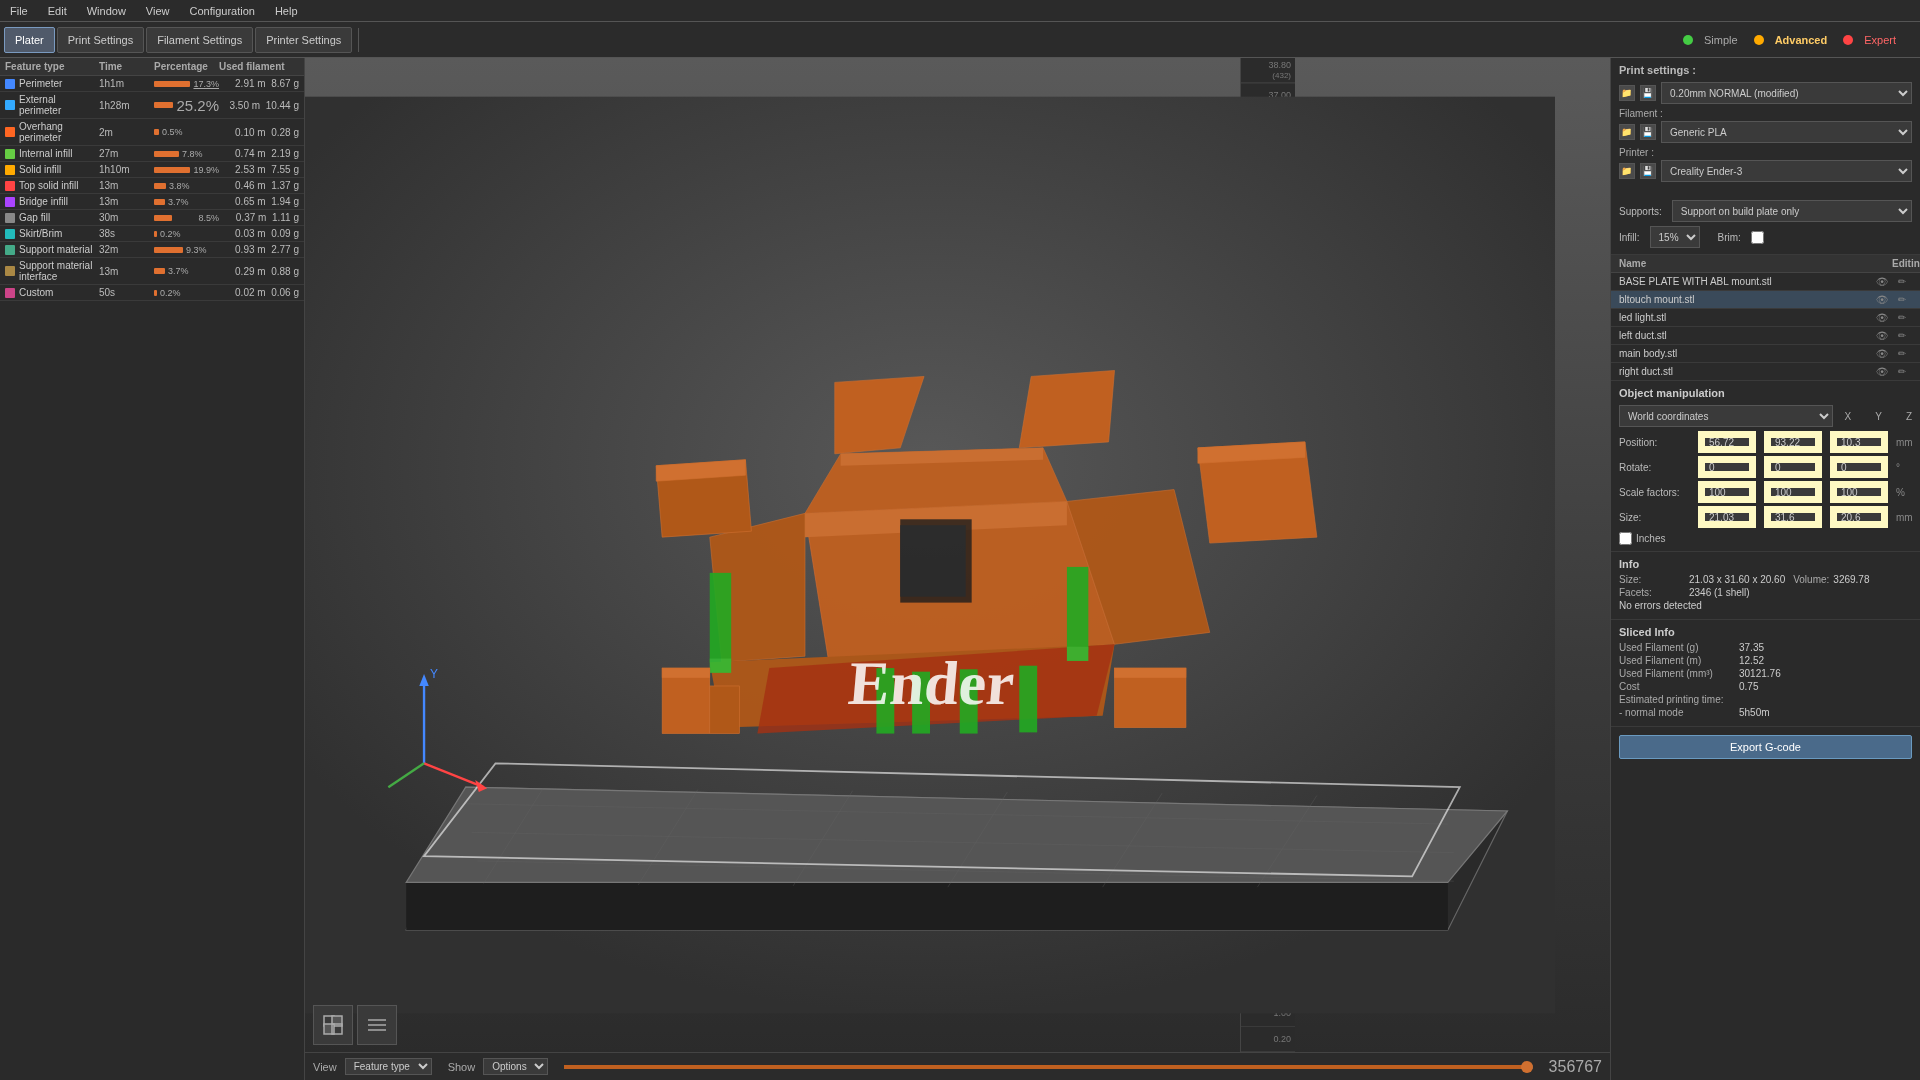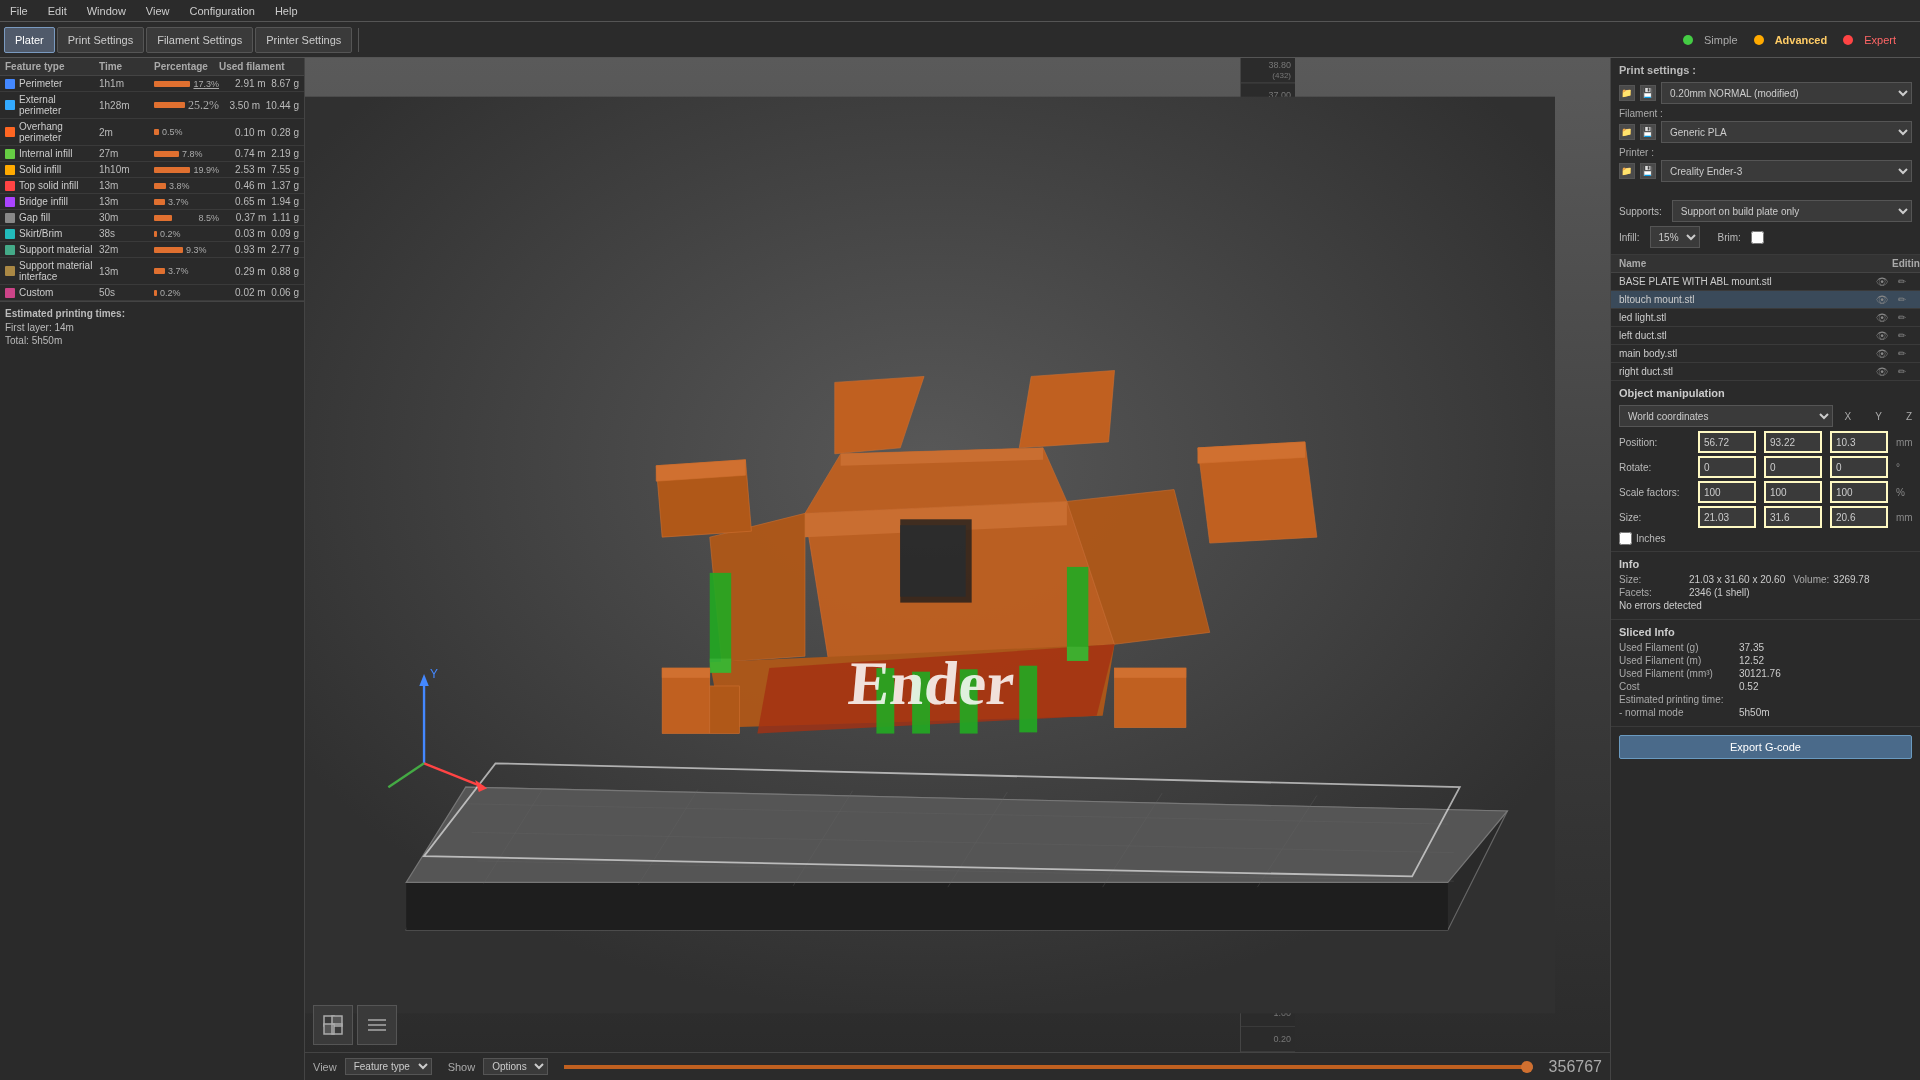--- a/index.html
+++ b/index.html
@@ -72,21 +72,21 @@
     .obj-row { display: grid; grid-template-columns: 1fr 20px 20px; padding: 3px 8px; border-bottom: 1px solid #3a3a3a; align-items: center; cursor: pointer; }
     .obj-row.selected { background: #3a4a5a; }
     .obj-name { color: #ccc; font-size: 10px; white-space: nowrap; overflow: hidden; text-overflow: ellipsis; }
     .obj-icon { color: #888; font-size: 10px; text-align: center; }
 
     
     .manip-section { padding: 6px 8px; border-bottom: 1px solid #3a3a3a; }
     .manip-title { color: #ccc; font-size: 11px; font-weight: bold; margin-bottom: 6px; }
     .manip-coord-row { display: flex; align-items: center; margin-bottom: 3px; gap: 4px; }
     .manip-label { width: 75px; color: #bbb; font-size: 10px; flex-shrink: 0; }
-    .manip-input { width: 58px; background: #3a3a3a; border: 2px solid #fef9c3; color: #ccc; font-size: 10px; padding: 2px 4px; height: 22px; }
+    .manip-input { width: 58px; background: #3a3a3a; border: 7px solid #fef9c3; color: #ccc; font-size: 10px; padding: 2px 4px; height: 22px; }
     .unit-label { color: #888; font-size: 10px; }
     .coord-dropdown { background: #3a3a3a; border: 1px solid #555; color: #ccc; font-size: 10px; padding: 2px 4px; height: 22px; flex: 1; }
     .inches-cb { margin-right: 4px; }
     .inches-row { display: flex; align-items: center; margin-top: 4px; font-size: 10px; color: #bbb; }
 
     
     .info-section { padding: 6px 8px; border-bottom: 1px solid #3a3a3a; }
     .info-title { color: #ccc; font-size: 11px; font-weight: bold; margin-bottom: 4px; }
     .info-row { display: flex; align-items: center; margin-bottom: 2px; font-size: 10px; }
     .info-label { width: 70px; color: #aaa; }
@@ -170,21 +170,21 @@
     <span class="stats-filament">2.91 m &nbsp;8.67 g</span>
   </div>
           <div class="stats-row">
     <span class="feature-name">
       <span class="color-dot" style="background:#33aaff;"></span>
       External perimeter
     </span>
     <span class="stats-time">1h28m</span>
     <span class="stats-bar-cell">
       <div class="stats-bar" style="width:72px;"></div>
-      <span style="font-size:12px;color:#aaa;font-family:Liberation Serif, serif;">25.2%</span>
+      <span style="font-size:15px;color:#aaa;">25.2%</span>
     </span>
     <span class="stats-filament">3.50 m &nbsp;10.44 g</span>
   </div>
           <div class="stats-row">
     <span class="feature-name">
       <span class="color-dot" style="background:#ff6622;"></span>
       Overhang perimeter
     </span>
     <span class="stats-time">2m</span>
     <span class="stats-bar-cell">
@@ -295,25 +295,20 @@
       Custom
     </span>
     <span class="stats-time">50s</span>
     <span class="stats-bar-cell">
       <div class="stats-bar" style="width:3px;"></div>
       <span style="font-size:9px;color:#aaa;">0.2%</span>
     </span>
     <span class="stats-filament">0.02 m &nbsp;0.06 g</span>
   </div>
         </div>
-    </div>
-    <div class="estimated">
-      <div style="font-weight:bold;margin-bottom:3px;">Estimated printing times:</div>
-      <div>First layer: <span>14m</span></div>
-      <div>Total: <span>5h50m</span></div>
     </div>
   </div>
 
   <div id="viewport">
 
     <div id="ruler">
       <div style="padding:2px 4px;font-size:9px;color:#777;border-bottom:1px solid #3a3a3a;text-align:right;">38.80<br><span style="font-size:8px;">(432)</span></div>
       <div style="flex:1;position:relative;overflow:hidden;">
         <svg width="55" height="100%" xmlns="http://www.w3.org/2000/svg" style="position:absolute;top:0;left:0;">
           <line x1="0" y1="0" x2="55" y2="0" stroke="#555" stroke-width="0.5"></line>
@@ -671,21 +666,21 @@
           <div class="sliced-row">
     <span class="sliced-label">Used Filament (m)</span>
     <span class="sliced-value">12.52</span>
   </div>
           <div class="sliced-row">
     <span class="sliced-label">Used Filament (mm³)</span>
     <span class="sliced-value">30121.76</span>
   </div>
           <div class="sliced-row">
     <span class="sliced-label">Cost</span>
-    <span class="sliced-value">0.52</span>
+    <span class="sliced-value">0.75</span>
   </div>
           <div class="sliced-row">
     <span class="sliced-label">Estimated printing time:</span>
     <span class="sliced-value"></span>
   </div>
           <div class="sliced-row">
     <span class="sliced-label">- normal mode</span>
     <span class="sliced-value">5h50m</span>
   </div>
         </div>

